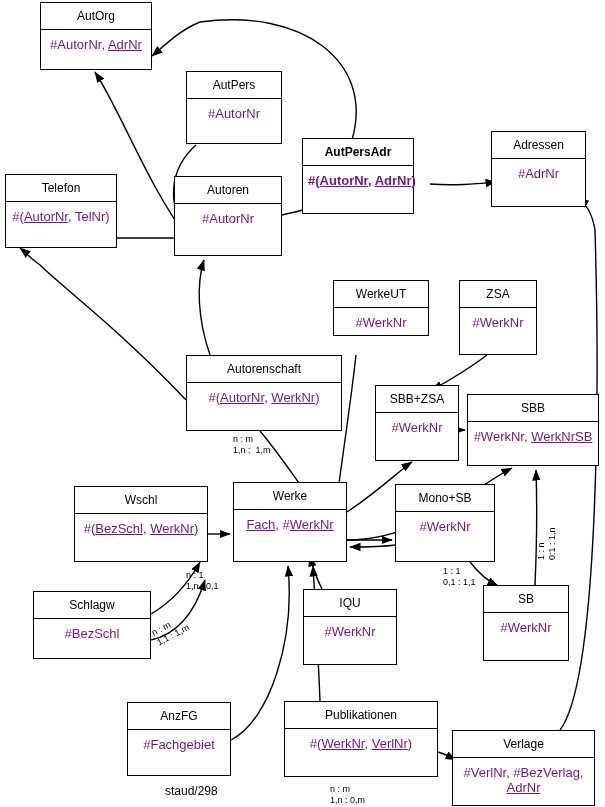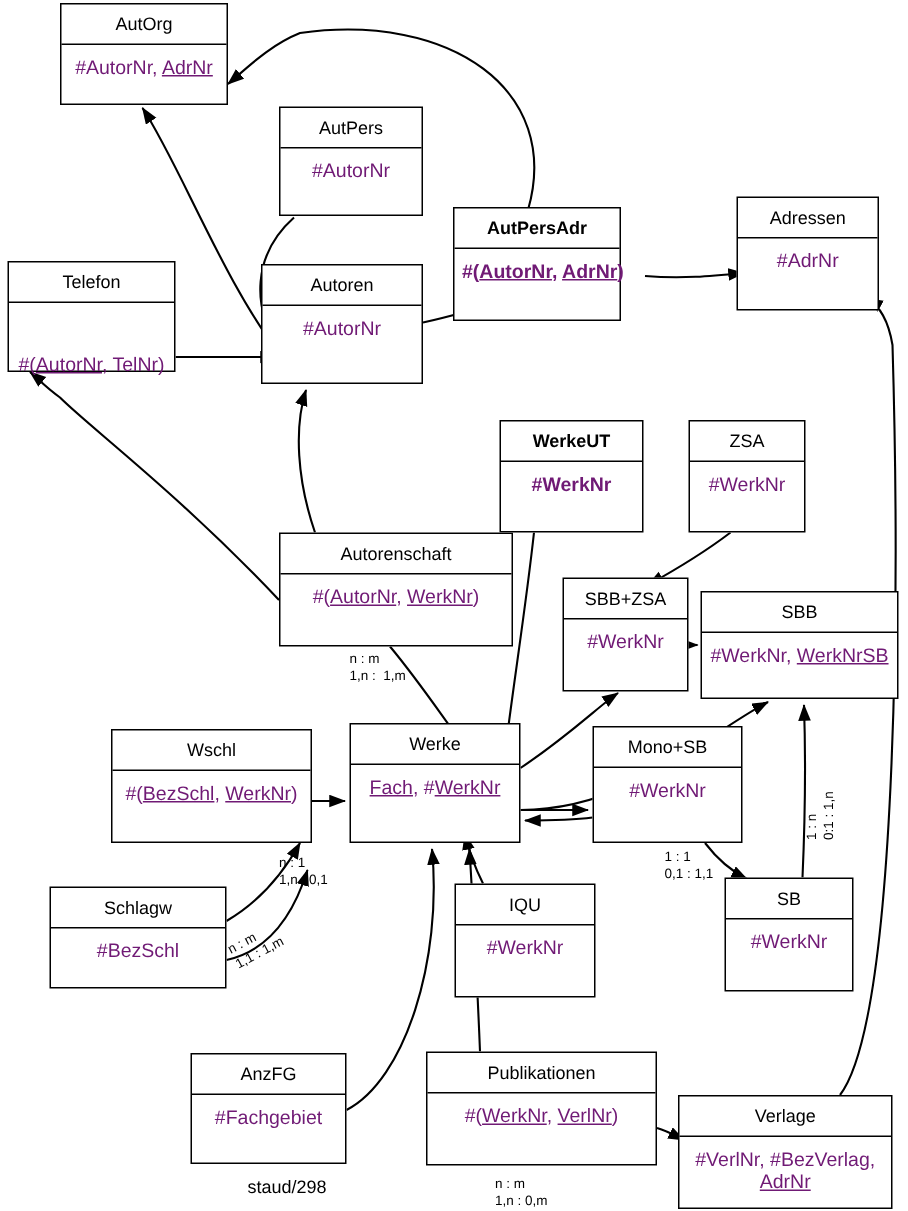--- a/index.html
+++ b/index.html
@@ -142,31 +142,31 @@
   <div class="entity" style="left:302px; top:138px; width:112px; height:76px;font-weight:bold;">
     <div class="ent-title">AutPersAdr</div>
     <div class="ent-attrs">#(<span class="u">AutorNr</span>, <span class="u">AdrNr</span>)</div>
   </div>
 
   <div class="entity" style="left:491px; top:131px; width:95px; height:76px;">
     <div class="ent-title">Adressen</div>
     <div class="ent-attrs">#AdrNr</div>
   </div>
 
-  <div class="entity" style="left:5px; top:174px; width:112px; height:74px;gap:26px;">
+  <div class="entity" style="left:5px; top:174px; width:112px; height:74px;">
     <div class="ent-title">Telefon</div>
     <div class="ent-attrs">#(<span class="u">AutorNr</span>, TelNr)</div>
   </div>
 
   <div class="entity" style="left:174px; top:176px; width:108px; height:80px;">
     <div class="ent-title">Autoren</div>
     <div class="ent-attrs">#AutorNr</div>
   </div>
 
-  <div class="entity" style="left:333px; top:280px; width:96px; height:75px;font-weight:bold;">
+  <div class="entity" style="left:333px; top:280px; width:96px; height:56px;">
     <div class="ent-title">WerkeUT</div>
     <div class="ent-attrs">#WerkNr</div>
   </div>
 
   <div class="entity" style="left:459px; top:280px; width:78px; height:75px;">
     <div class="ent-title">ZSA</div>
     <div class="ent-attrs">#WerkNr</div>
   </div>
 
   <div class="entity" style="left:186px; top:355px; width:156px; height:76px;">

